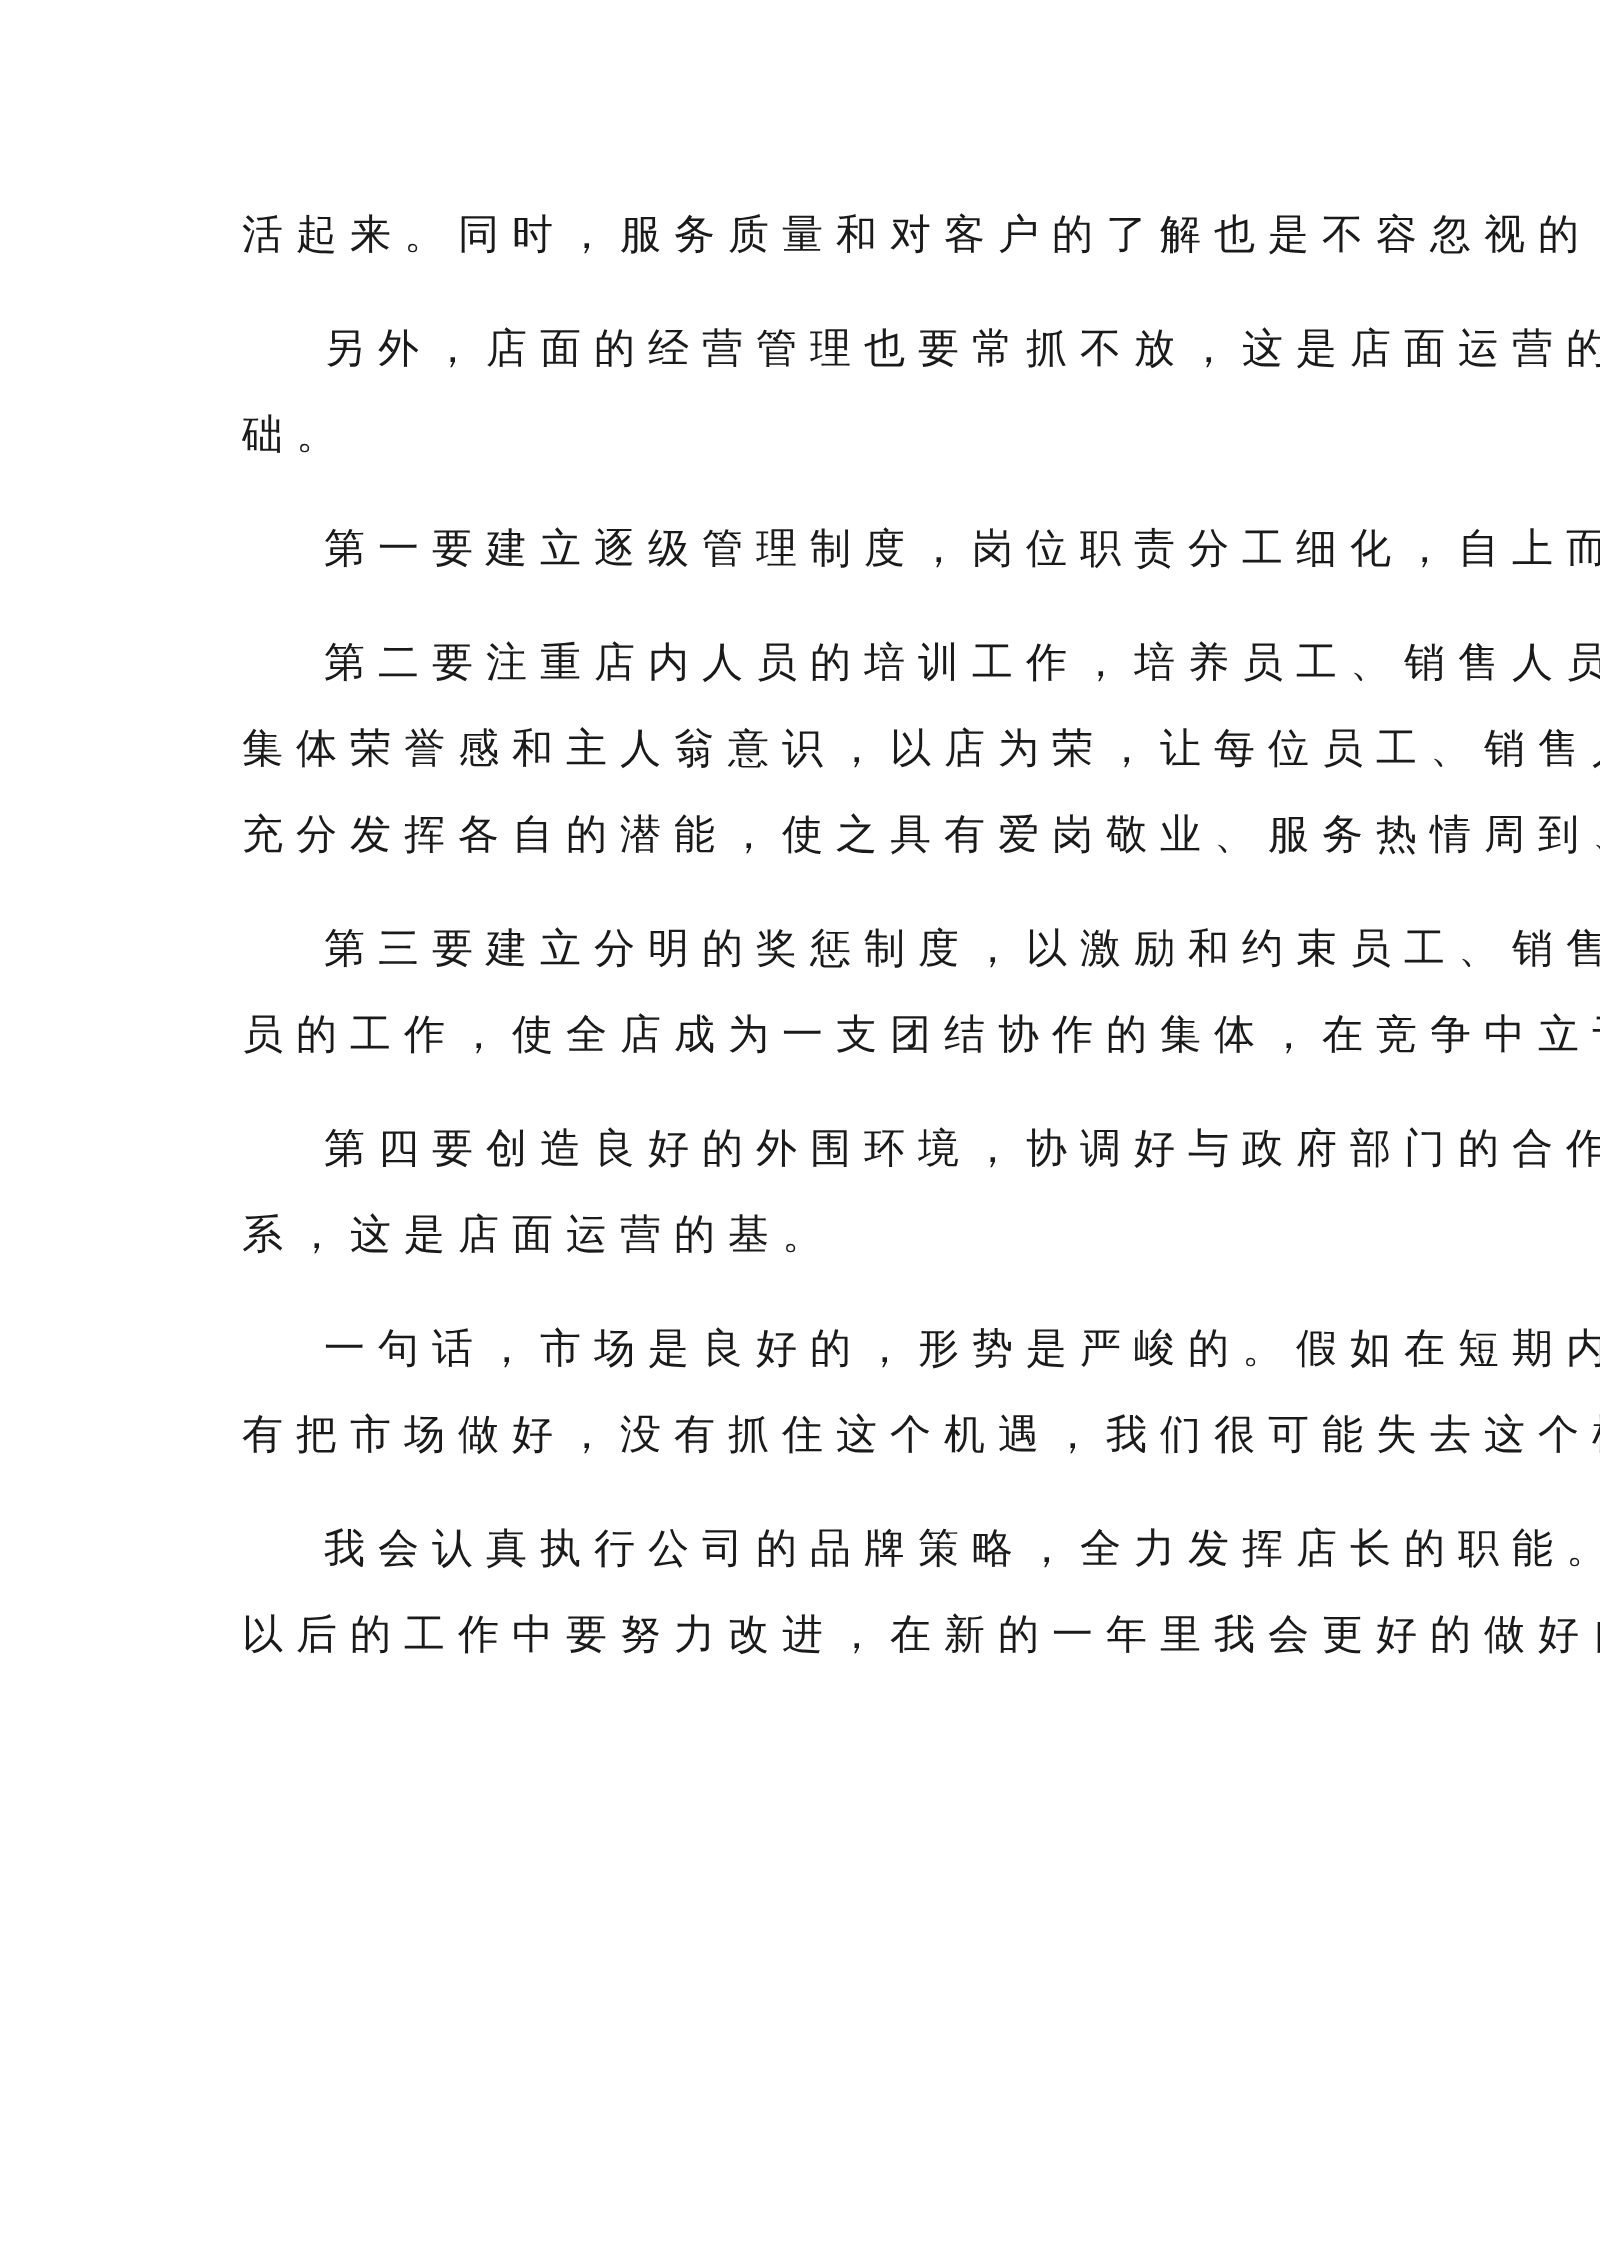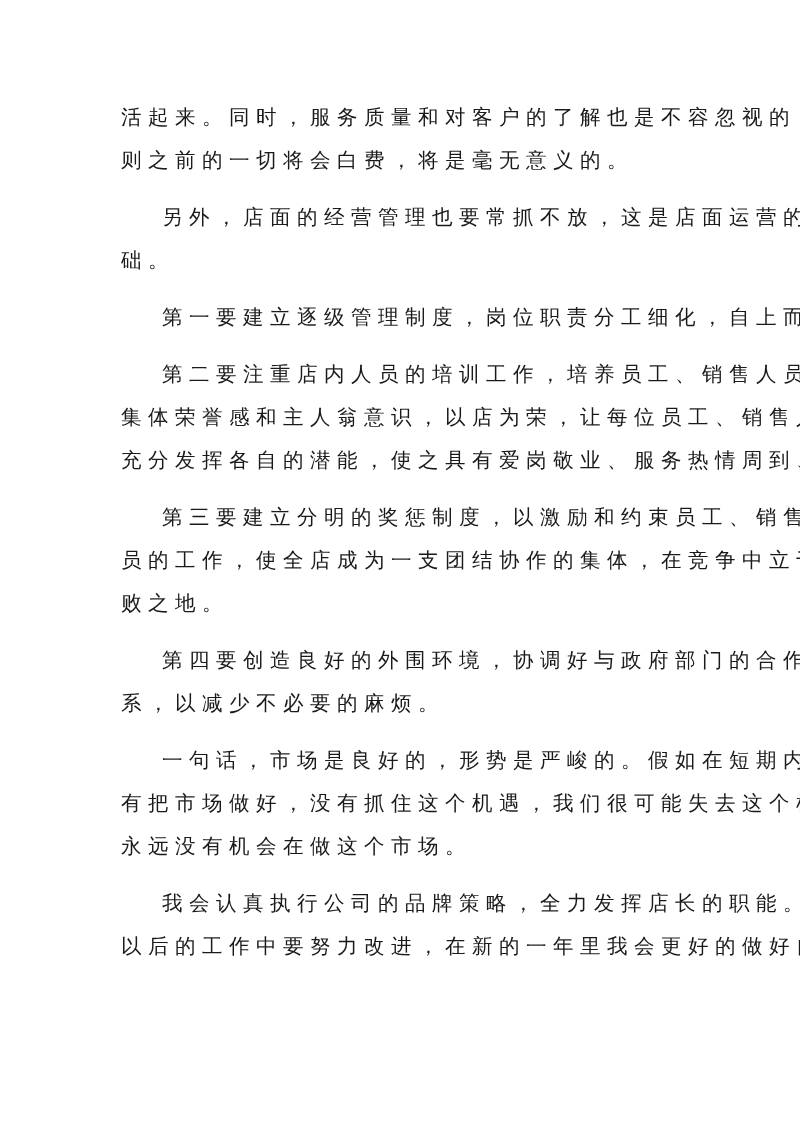--- a/index.html
+++ b/index.html
@@ -46,53 +46,50 @@
     }
   </style>
 </head>
 <body>
 
 <div class="page">
   <div class="body-text">
 
     <p class="para">
       <span class="line">活起来。同时，服务质量和对客户的了解也是不容忽视的，否</span>
-      <span class="line">则之前的一切将会白费，将是毫无意义的。</span>
     </p>
 
     <p class="para">
       <span class="line indent">另外，店面的经营管理也要常抓不放，这是店面运营的基</span>
       <span class="line">础。</span>
     </p>
 
     <p class="para">
       <span class="line indent">第一要建立逐级管理制度，岗位职责分工细化，自上而下。</span>
     </p>
 
     <p class="para">
       <span class="line indent">第二要注重店内人员的培训工作，培养员工、销售人员的</span>
       <span class="line">集体荣誉感和主人翁意识，以店为荣，让每位员工、销售人员</span>
       <span class="line">充分发挥各自的潜能，使之具有爱岗敬业、服务热情周到、懂</span>
     </p>
 
     <p class="para">
       <span class="line indent">第三要建立分明的奖惩制度，以激励和约束员工、销售人</span>
       <span class="line">员的工作，使全店成为一支团结协作的集体，在竞争中立于不</span>
-      <span class="line">败之地。</span>
     </p>
 
     <p class="para">
       <span class="line indent">第四要创造良好的外围环境，协调好与政府部门的合作关</span>
-      <span class="line">系，以减少不必要的麻烦。</span>
+      <span class="line">系，这是店面运营的基。</span>
     </p>
 
     <p class="para">
       <span class="line indent">一句话，市场是良好的，形势是严峻的。假如在短期内没</span>
       <span class="line">有把市场做好，没有抓住这个机遇，我们很可能失去这个机会，</span>
-      <span class="line">永远没有机会在做这个市场。</span>
     </p>
 
     <p class="para">
       <span class="line indent">我会认真执行公司的品牌策略，全力发挥店长的职能。 在</span>
       <span class="line">以后的工作中要努力改进，在新的一年里我会更好的做好自己</span>
     </p>
 
   </div>
 </div>
 

